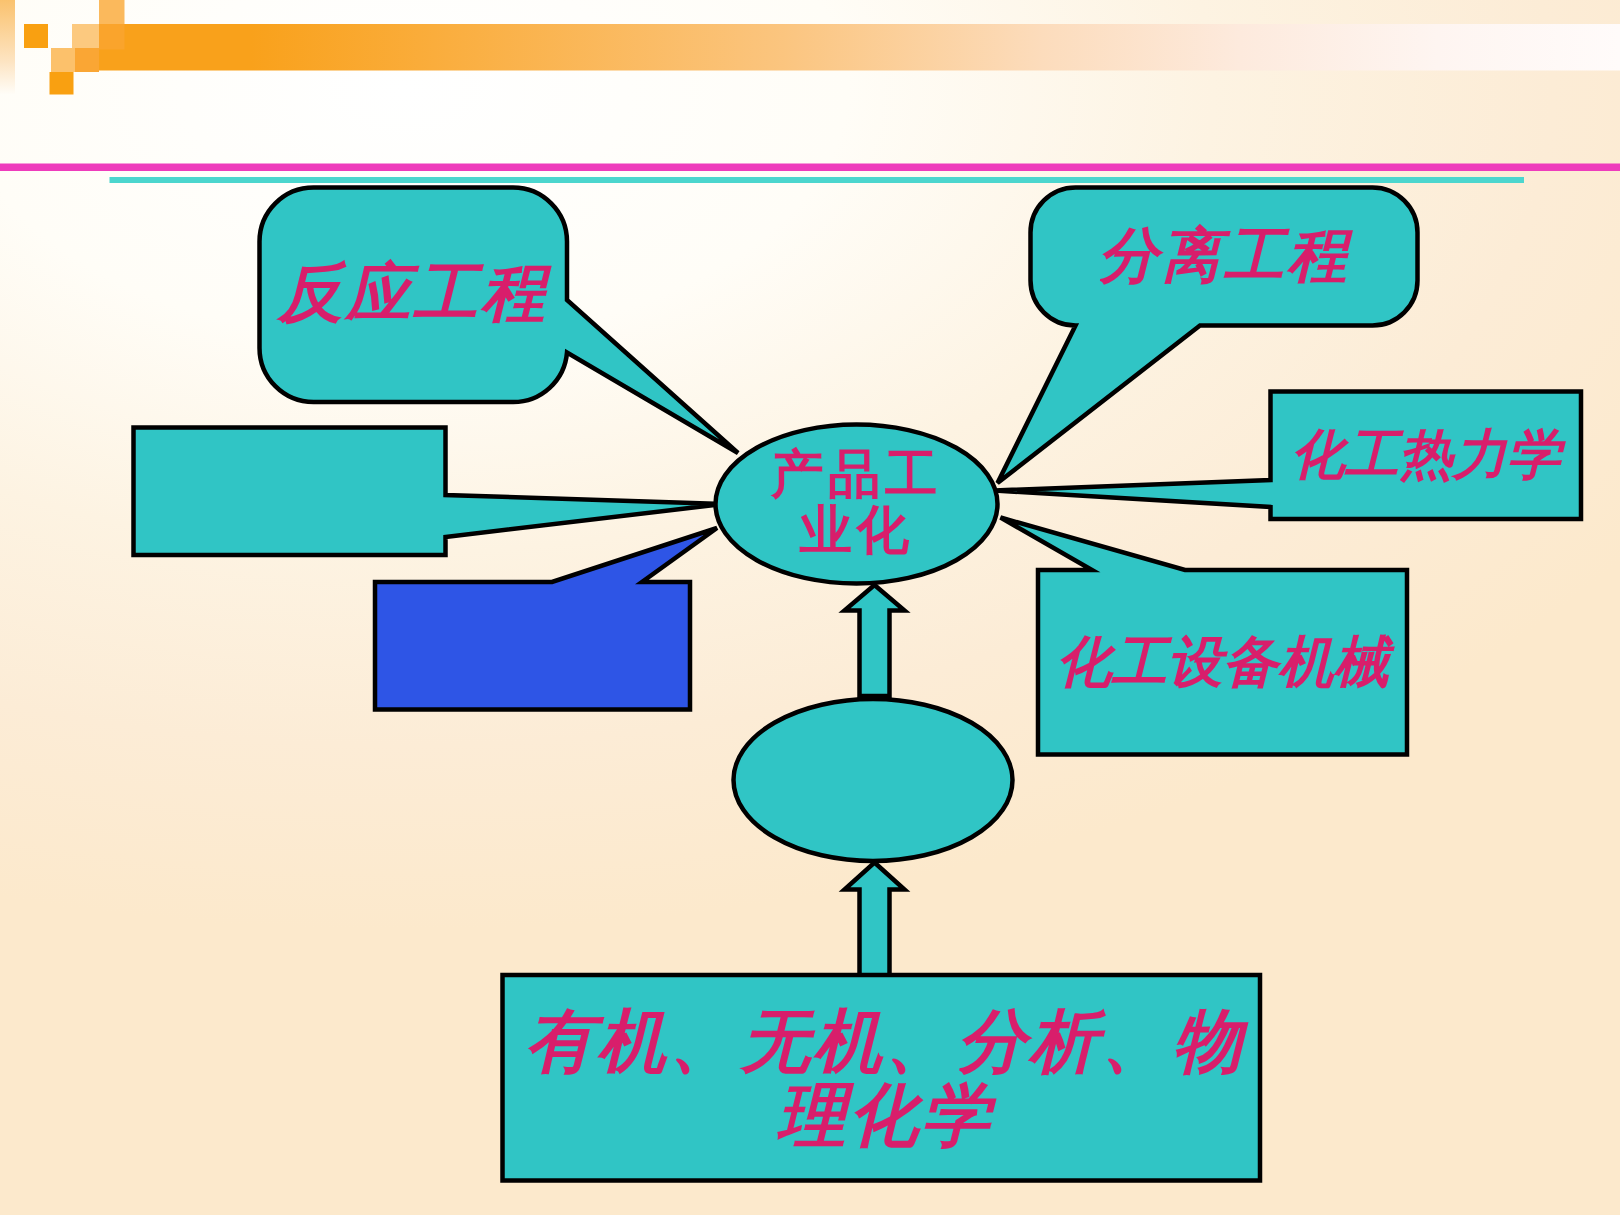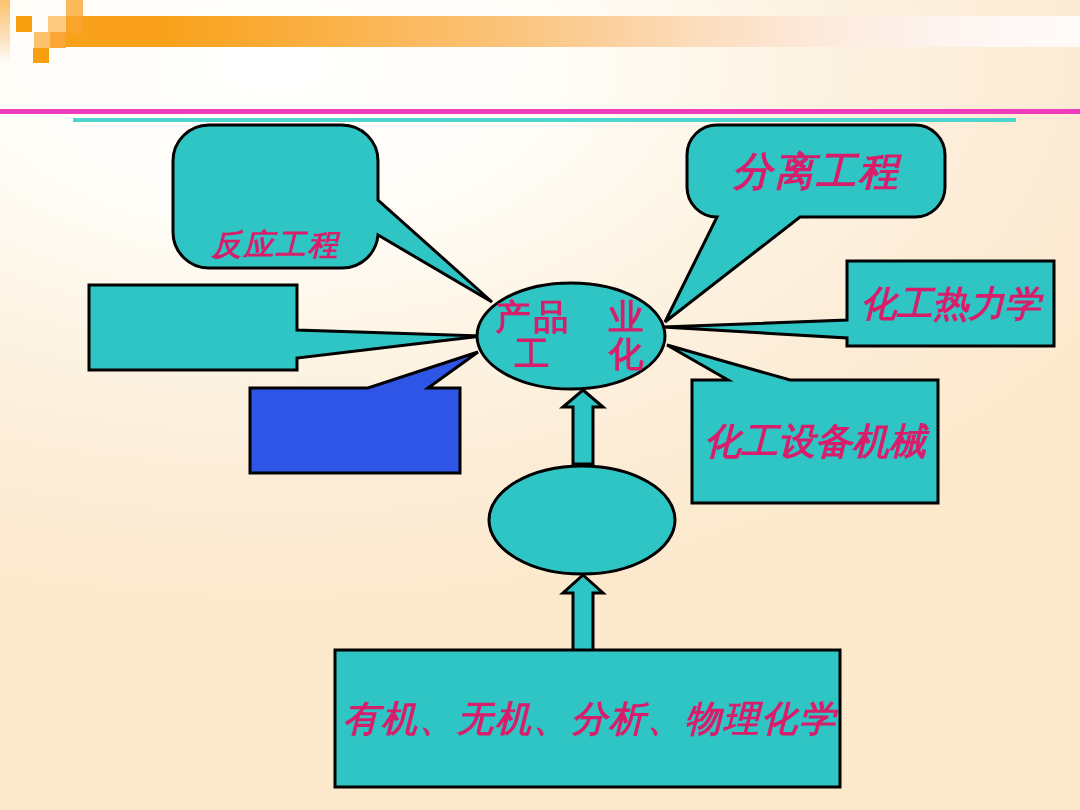--- a/index.html
+++ b/index.html
@@ -31,28 +31,28 @@
   .line-teal{position:absolute;left:73px;top:118px;width:943px;height:4px;background:#4cd6ce;}
   
   .diagram{position:absolute;left:0;top:0;}
   .shape{fill:#30c5c5;stroke:#000;stroke-width:3;}
   .shape-blue{fill:#2e55e6;stroke:#000;stroke-width:3;}
   
   .lbl{position:absolute;display:flex;align-items:center;justify-content:center;
     text-align:center;color:#d81e6b;
     font-family:"DejaVu Serif","Liberation Serif",serif;
     font-style:italic;font-weight:700;line-height:1.05;}
-  .lbl-reaction{left:173px;top:125px;width:205px;height:143px;font-size:30px;letter-spacing:2px;margin-top:48px;}
+  .lbl-reaction{left:173px;top:125px;width:205px;height:143px;font-size:43px;letter-spacing:2px;}
   .lbl-separation{left:687px;top:125px;width:258px;height:92px;font-size:40px;letter-spacing:2px;}
   .lbl-technology{left:89px;top:285px;width:208px;height:85px;font-size:38px;}
   .lbl-principles{left:250px;top:388px;width:210px;height:85px;font-size:36px;color:#ffffff;letter-spacing:4px;}
   .lbl-thermo{left:847px;top:261px;width:207px;height:85px;font-size:36px;}
   .lbl-equipment{left:692px;top:380px;width:246px;height:123px;font-size:37px;text-align:right;}
-  .lbl-foundation{left:335px;top:650px;width:510px;height:137px;font-size:36px;letter-spacing:2px;}
-  .lbl-industrial{left:477px;top:283px;width:188px;height:106px;flex-direction:row;
+  .lbl-foundation{left:335px;top:650px;width:510px;height:137px;font-size:46px;letter-spacing:2px;}
+  .lbl-industrial{left:477px;top:283px;width:188px;height:106px;flex-direction:column;
     font-family:"DejaVu Sans","Liberation Sans",sans-serif;font-style:normal;
     font-weight:800;font-size:35px;letter-spacing:3px;}
   .lbl-product{left:489px;top:466px;width:186px;height:108px;
     font-family:"DejaVu Sans","Liberation Sans",sans-serif;font-style:normal;
     font-weight:800;font-size:48px;letter-spacing:6px;}
 </style>
 </head>
 <body>
 
 <div class="slide">

